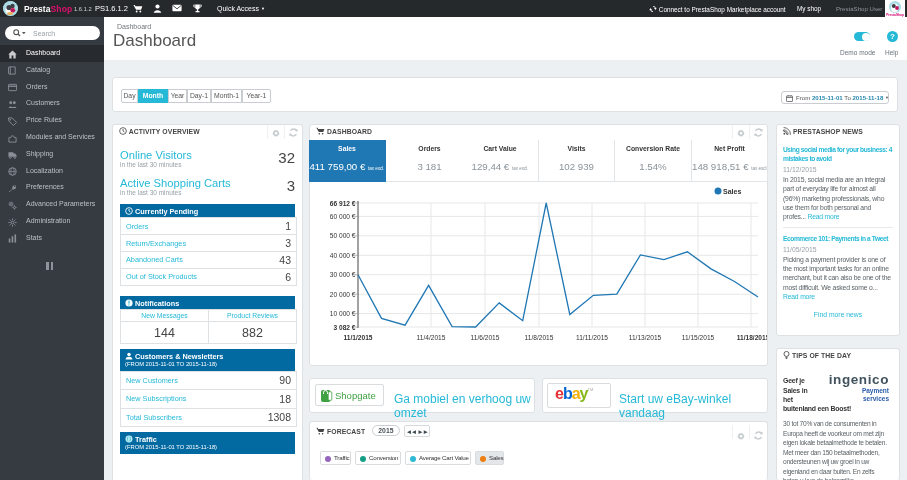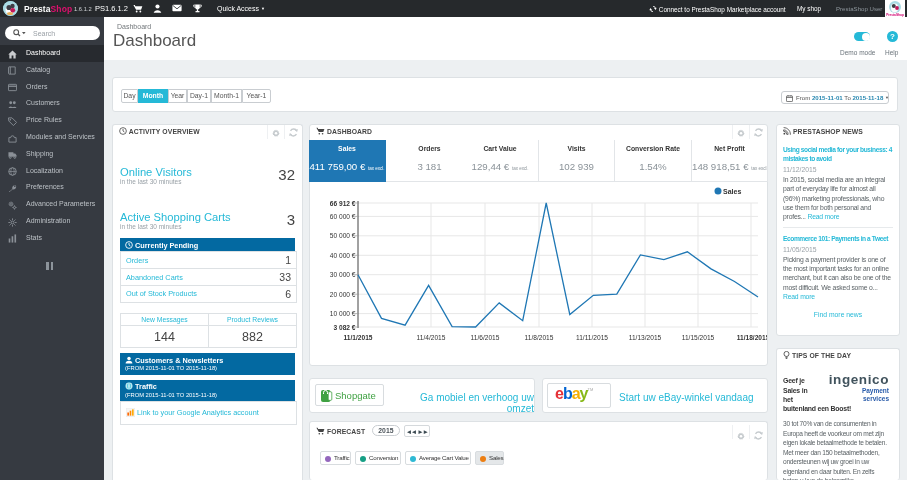--- a/index.html
+++ b/index.html
@@ -51,21 +51,21 @@
 #toolbar { left:112px; top:77px; width:786px; height:35px; }
 .btng { position:absolute; top:11px; height:14px; }
 .btng a { position:absolute; top:0; height:14px; border:1px solid #c9cdd1; background:#fff; color:#555; font-size:6.8px; text-align:center; line-height:12px; }
 .btng a.on { background:#25b9d7; border-color:#25b9d7; color:#fff; font-weight:bold; }
 #datebtn { position:absolute; right:8px; top:13px; width:108px; height:13px; border:1px solid #c9cdd1; border-radius:3px; background:#fff; font-size:6.1px; color:#555; line-height:11px; padding-left:14px; white-space:nowrap; }
 #datebtn b { color:#2787b0; }
 
 
 #actp { left:112px; top:124px; width:191px; height:356px; border-bottom:none; border-radius:3px 3px 0 0;}
 .kpi { position:relative; margin:0 7px; height:28px; }
-.kpi .t { font-size:11.2px; color:#25b9d7;margin-top:17px; }
+.kpi .t { font-size:11.2px; color:#25b9d7; }
 .kpi .s { font-size:6.5px; color:#98a0a6; }
 .kpi .v { position:absolute; right:0; top:0; font-size:15px; color:#444; }
 .cbar { position:relative; margin:0 7px; background:#0369a1; color:#fff; font-size:7.3px; font-weight:bold; padding:2.5px 5px 2px 5px; line-height:8.2px; }
 .cbar .sub { font-weight:normal; font-size:5.8px; line-height:6.2px; }
 .rowt { margin:0 7px; border-collapse:collapse; width:177px; }
 .rowt td { border:1px solid #dde1e4; font-size:7.3px; color:#25b9d7; padding:0 5px; height:16.9px; }
 .rowt td.v { text-align:right; font-size:10.5px; color:#444; padding:0 5px; border-left:none; }
 .rowt td.lab { border-right:none; }
 .tall td { height:18.5px; }
 .ctrt { margin:0 7px; border-collapse:collapse; width:177px; }
@@ -78,21 +78,21 @@
 .tab { position:absolute; top:0; height:42px; border-right:1px solid #e2e5e8; border-bottom:1px solid #e2e5e8; background:#fff; }
 .tab .l { margin-top:5px; text-align:center; font-size:6.8px; font-weight:bold; color:#333; }
 .tab .v { margin-top:8.5px; text-align:center; font-size:9.7px; color:#8a9298; white-space:nowrap; overflow:hidden;}
 .tab .v i { font-style:normal; font-size:4.5px; }
 .tab.on { background:#1f77b4; border-color:#1f77b4; }
 .tab.on .l, .tab.on .v { color:#fff; }
 
 
 #shopgate { left:309px; top:378px; width:226px; height:35px; }
 #ebayp { left:542px; top:378px; width:226px; height:35px; }
-.lnk { color:#25b9d7; font-size:10px;text-align:right; }
+.lnk { color:#25b9d7; font-size:12px; }
 
 
 #forep { left:309px; top:421px; width:459px; height:59px; border-bottom:none;}
 .lgd { position:absolute; top:29px; height:14px; border:1px solid #d8dcdf; background:#fff; border-radius:2px; font-size:6.2px; color:#333; line-height:12.5px; padding-left:13px; padding-right:3px; white-space:nowrap; letter-spacing:-0.2px;}
 .lgd .dot { position:absolute; left:4px; top:4px; width:6px; height:6px; border-radius:50%; }
 
 
 #newsp { left:776px; top:124px; width:124px; height:212px; }
 #tipsp { left:776px; top:348px; width:124px; height:132px; border-bottom:none;}
 .nbody { padding:6px 6px 0 6px; }
@@ -309,67 +309,80 @@
           <circle cx="5" cy="5" r="4.2" fill="none" stroke="#fff" stroke-width="1.1"></circle>
           <path d="M5 2.5 V5 L6.8 6.3" fill="none" stroke="#fff" stroke-width="1.1"></path>
         </svg> Currently Pending</div>
     <table class="rowt">
       <tbody>
           <tr>
             <td class="lab">Orders</td>
             <td class="v">1</td>
           </tr>
       <tr>
+            <td class="lab">Return/Exchanges</td>
+            <td class="v">3</td>
+          </tr>
+      <tr>
             <td class="lab">Abandoned Carts</td>
-            <td class="v">33</td>
+            <td class="v">43</td>
           </tr>
       <tr>
             <td class="lab">Out of Stock Products</td>
             <td class="v">6</td>
           </tr>
     </tbody>
       </table>
     <div style="height:10.5px"></div>
+    <div class="cbar"><svg width="8" height="8" viewBox="0 0 10 10" style="vertical-align:-1.5px;">
+          <circle cx="5" cy="5" r="4.5" fill="#fff"></circle>
+          <rect x="4.3" y="2" width="1.4" height="3.8" fill="#25b9d7"></rect>
+          <rect x="4.3" y="6.8" width="1.4" height="1.4" fill="#25b9d7"></rect>
+        </svg> Notifications</div>
     <table class="ctrt">
       <tbody>
           <tr>
             <td style="width:50%">New Messages</td>
             <td>Product Reviews</td>
           </tr>
       <tr>
             <td class="v">144</td>
             <td class="v">882</td>
           </tr>
     </tbody>
       </table>
     <div style="height:5px"></div>
     <div class="cbar"><svg width="8" height="8" viewBox="0 0 10 10" style="vertical-align:-1.5px;">
           <circle cx="5" cy="3" r="2.2" fill="#fff"></circle>
           <path d="M0.8 9.5 a4.2 3.6 0 0 1 8.4 0 z" fill="#fff"></path>
         </svg> Customers &amp; Newsletters<br><span class="sub">(FROM 2015-11-01 TO 2015-11-18)</span></div>
+    <table class="rowt tall">
+      <tbody>
+          <tr>
+            <td class="lab">New Customers</td>
+            <td class="v">90</td>
+          </tr>
+      <tr>
+            <td class="lab">New Subscriptions</td>
+            <td class="v">18</td>
+          </tr>
+      <tr>
+            <td class="lab">Total Subscribers</td>
+            <td class="v">1308</td>
+          </tr>
+    </tbody>
+      </table>
     <div style="height:5px"></div>
     <div class="cbar"><svg width="8" height="8" viewBox="0 0 10 10" style="vertical-align:-1.5px;">
           <circle cx="5" cy="5" r="4.3" fill="#fff"></circle>
           <ellipse cx="5" cy="5" rx="1.9" ry="4.3" fill="none" stroke="#25b9d7" stroke-width="0.8"></ellipse>
           <line x1="0.7" y1="5" x2="9.3" y2="5" stroke="#25b9d7" stroke-width="0.8"></line>
           <line x1="1.3" y1="2.8" x2="8.7" y2="2.8" stroke="#25b9d7" stroke-width="0.6"></line>
           <line x1="1.3" y1="7.2" x2="8.7" y2="7.2" stroke="#25b9d7" stroke-width="0.6"></line>
         </svg> Traffic<br><span class="sub">(FROM 2015-11-01 TO 2015-11-18)</span></div>
-    <table class="rowt">
-      <tbody>
-          <tr>
-            <td style="height:22.8px;"><svg width="9" height="9" viewBox="0 0 10 10" style="vertical-align:-2px;">
-                <rect x="0" y="0" width="10" height="10" rx="1.5" fill="#f6f6f6" stroke="#ddd" stroke-width="0.5"></rect>
-                <rect x="1.5" y="5" width="1.8" height="3.5" fill="#f60"></rect>
-                <rect x="4.1" y="3" width="1.8" height="5.5" fill="#f80"></rect>
-                <rect x="6.7" y="1.5" width="1.8" height="7" fill="#fa0"></rect>
-              </svg> Link to your Google Analytics account</td>
-          </tr>
-    </tbody>
-      </table>
   </div>
 
   <div class="panel" id="dashp">
     <div class="phead"><svg width="9" height="8" viewBox="0 0 12 10" style="vertical-align:-1px;">
           <path d="M0.5 0.8 h1.8 l0.5 1.4 h8.4 l-1.5 4.2 h-6 z" fill="#444"></path>
           <circle cx="4.4" cy="8.6" r="1.1" fill="#444"></circle>
           <circle cx="8.8" cy="8.6" r="1.1" fill="#444"></circle>
         </svg> DASHBOARD<span class="tools"><i><svg width="8" height="8" viewBox="0 0 10 10">
               <path d="M5 0.6 l0.6 1.4 1.5-0.5 0.1 1.6 1.6 0.1-0.5 1.5L9.7 5.3 8.3 6.1l0.5 1.5-1.6 0.1-0.1 1.6-1.5-0.5L5 10 4.2 8.7 2.7 9.2 2.6 7.6 1 7.5l0.5-1.5L0.3 5.3 1.7 4.5 1.2 3 2.8 2.9 2.9 1.3l1.5 0.5z" fill="#c6cbce"></path>
               <circle cx="5" cy="5.2" r="1.6" fill="#fff"></circle>

